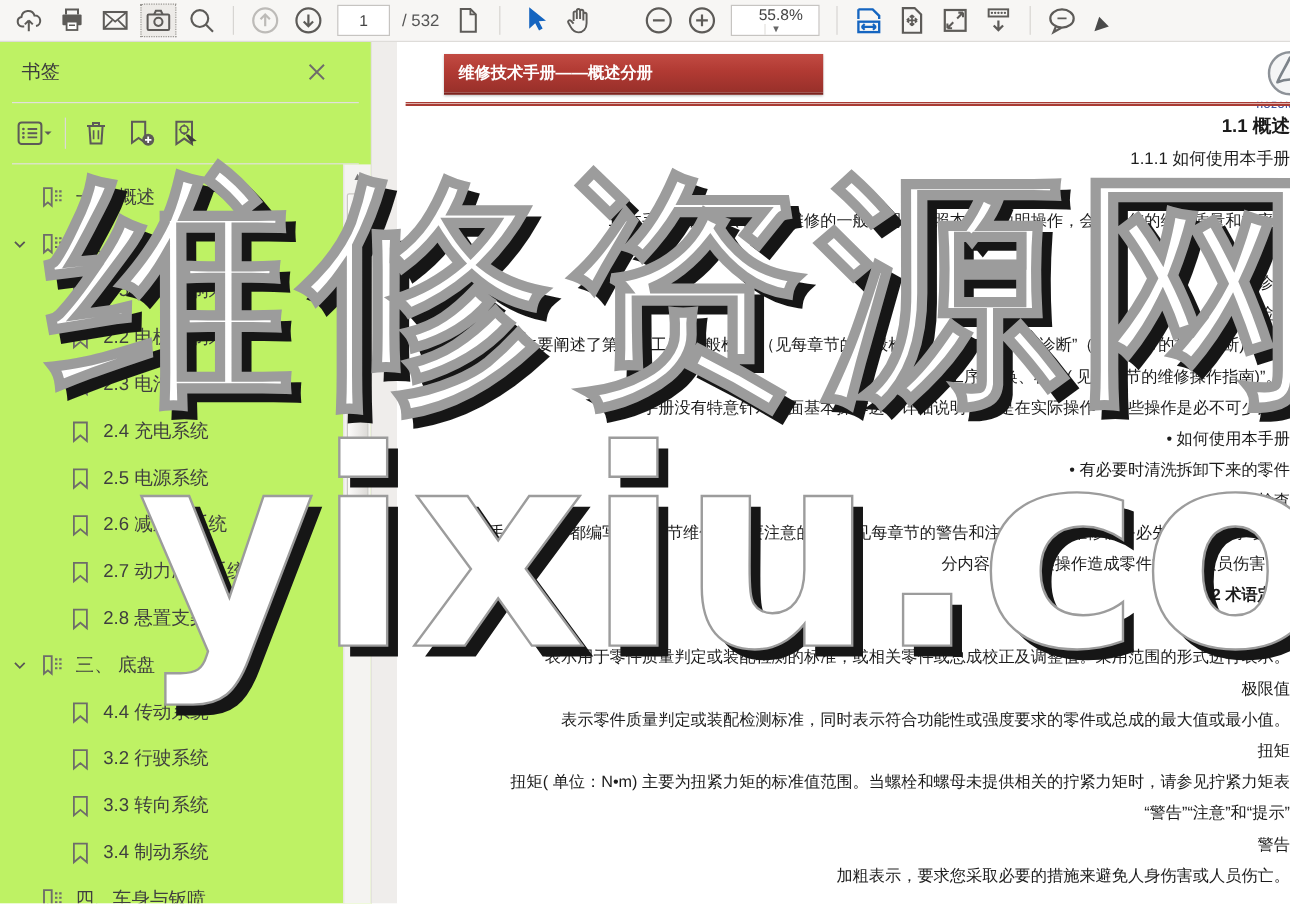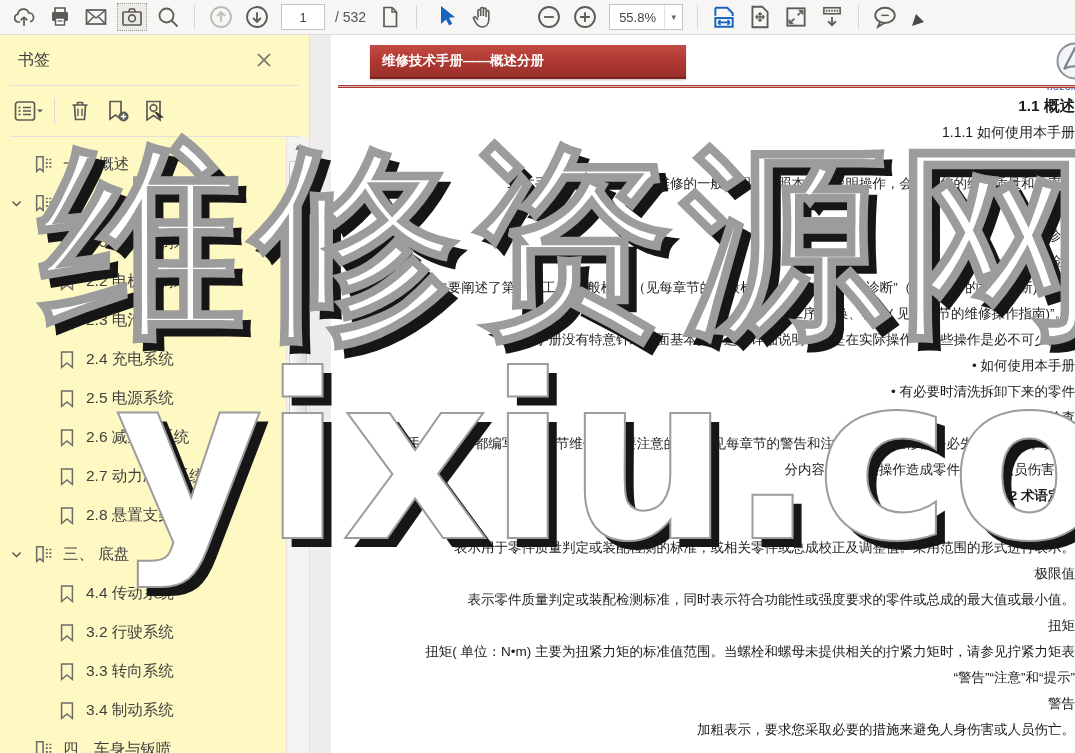--- a/index.html
+++ b/index.html
@@ -13,28 +13,28 @@
     display:flex; align-items:center; padding:0 6px; }
   .tbtn { width:30px; height:28px; display:flex; align-items:center; justify-content:center;
     flex:0 0 auto; margin:0 3px; }
   .tbtn svg { display:block; }
   .tb-sep { width:1px; height:24px; background:#d7d5d2; margin:0 8px; flex:0 0 auto; }
   .snapshot-active { border:1px dotted #9b9995; background:#edebe8; }
   .page-input { width:44px; height:26px; border:1px solid #c6c4c1; background:#fff;
     font-size:13px; color:#444; text-align:center; margin:0 4px 0 6px; }
   .page-total { font-size:14px; color:#555; margin:0 6px; white-space:nowrap; }
   .zoom-box { width:74px; height:26px; border:1px solid #c6c4c1; background:#fff;
-    display:flex; align-items:center; margin:0 6px; }
+    display:flex; align-items:center; margin:0 6px;flex-direction:column; }
   .zoom-box .zv { flex:1; font-size:13px; color:#444; padding-left:9px; }
   .zoom-box .zc { width:18px; font-size:8px; color:#666; border-left:1px solid #e3e1de;
     height:100%; display:flex; align-items:center; justify-content:center; }
 
   
   .sidebar { position:absolute; top:35px; left:0; width:310px; bottom:0;
-    background:#fef9c3; border-right:1px solid #e3e1de; }
+    background:#bef264; border-right:1px solid #e3e1de; }
   .sb-head { height:50px; display:flex; align-items:center; padding:0 18px; }
   .sb-title { font-size:16px; color:#3c3c3c; flex:1; }
   .sb-close { width:22px; height:22px; display:flex; align-items:center; justify-content:center; margin-right:16px; }
   .sb-rule { height:1px; background:#e2e0dd; margin:0 10px; }
   .sb-tools { height:50px; display:flex; align-items:center; padding:0 10px; }
   .sb-tool { width:32px; height:28px; display:flex; align-items:center; justify-content:center; margin:0 3px; }
   .sb-tsep { width:1px; height:26px; background:#dcdad7; margin:0 6px; }
   .tree { position:absolute; top:102px; left:0; right:24px; bottom:0; overflow:hidden; padding-top:8px; }
   .tree-row { height:39px; display:flex; align-items:center; }
   .tree-row .chev { width:16px; height:16px; margin-left:8px; flex:0 0 auto;

